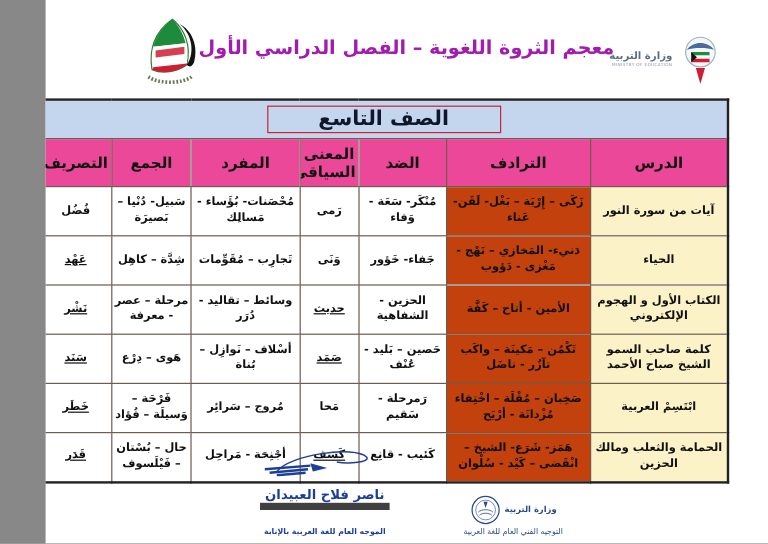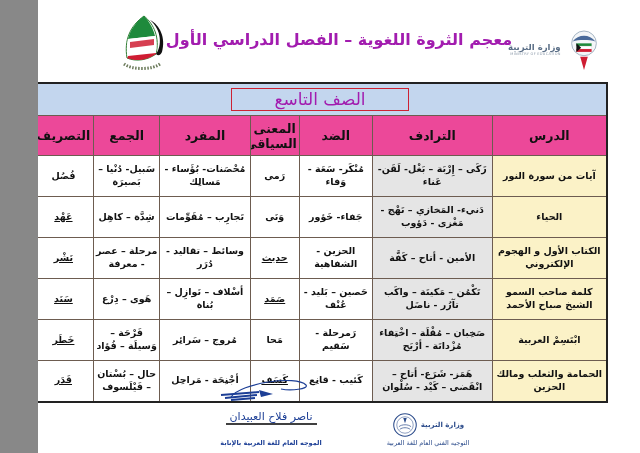--- a/index.html
+++ b/index.html
@@ -26,37 +26,37 @@
   }
   #vocab-table td,#vocab-table th{
     border:1px solid #6d5c50;padding:1px 2px;text-align:center;vertical-align:middle;
     color:#111;overflow:hidden;
   }
   tr.banner-row td{
     background:#c3d6ee;height:29px;border-bottom:1.5px solid #222;
   }
   .banner-box{
     display:inline-block;border:1px solid #c23;padding:0 42px;
-    color:#a21caf;font-size:17px;font-weight:normal;line-height:1.25;
+    color:#0f172a;font-size:17px;font-weight:bold;line-height:1.25;
   }
   tr.head-row th{
     background:#ec4899;height:37px;font-size:12.5px;font-weight:bold;
   }
   tr.data-row{height:41px;}
   tr.data-row td{font-size:9.5px;font-weight:bold;line-height:1.35;}
   td.lesson{background:#fbf2c7;font-size:9.5px;}
-  td.syn{background:#e5e5e5;font-size:8.8px;}
+  td.syn{background:#c2410c;font-size:8.8px;}
   td.meaning{font-size:10px;}
   td.conj{font-size:10px;}
   .u{text-decoration:underline;}
   
   .sig-block{
     position:absolute;left:168px;bottom:6px;width:130px;text-align:center;color:#1d3f96;
   }
-  .sig-name{font-size:11px;font-weight:normal;border-bottom:2px solid #404040;display:inline-block;padding:0 4px;}
+  .sig-name{font-size:11px;font-weight:bold;border-bottom:6px solid #404040;display:inline-block;padding:0 4px;}
   .sig-title{font-size:6.5px;font-weight:bold;margin-top:14px;}
   .stamp-block{
     position:absolute;left:330px;bottom:6px;width:120px;text-align:center;color:#2a4a8a;direction:rtl;
   }
   .stamp-top{display:flex;align-items:center;justify-content:center;gap:3px;}
   .stamp-ar{font-size:7px;font-weight:bold;}
   .stamp-caption{font-size:6.5px;font-weight:normal;margin-top:1px;}
 </style>
 </head>
 <body>
@@ -164,21 +164,21 @@
         <td class="syn">صَخِبان – مُقْلَة – اخْتِفاء مُزْدانَة - أرْيَح</td>
         <td>رَمرحلة - سَقيم</td>
         <td class="meaning">مَحا</td>
         <td>مُروج – سَرائِر</td>
         <td>فَرْحَة – وَسيلَة – فُؤاد</td>
         <td class="conj u">خَطَر</td>
       </tr>
 
       <tr class="data-row">
         <td class="lesson">الحمامة والثعلب ومالك الحزين</td>
-        <td class="syn">هَمَز- شَرَع- أتاح – انْقَضى – كَيْد - سُلْوان</td>
+        <td class="syn">هَمَز- شَرَع- الشيخ – انْقَضى – كَيْد - سُلْوان</td>
         <td>كَئيب - قانِع</td>
         <td class="meaning u">كَسَف</td>
         <td>أجْنِحَة - مَراحِل</td>
         <td>حال – بُسْتان – فَيْلَسوف</td>
         <td class="conj u">قَدَر</td>
       </tr>
     </tbody>
   </table>
 
   <div class="sig-block">

